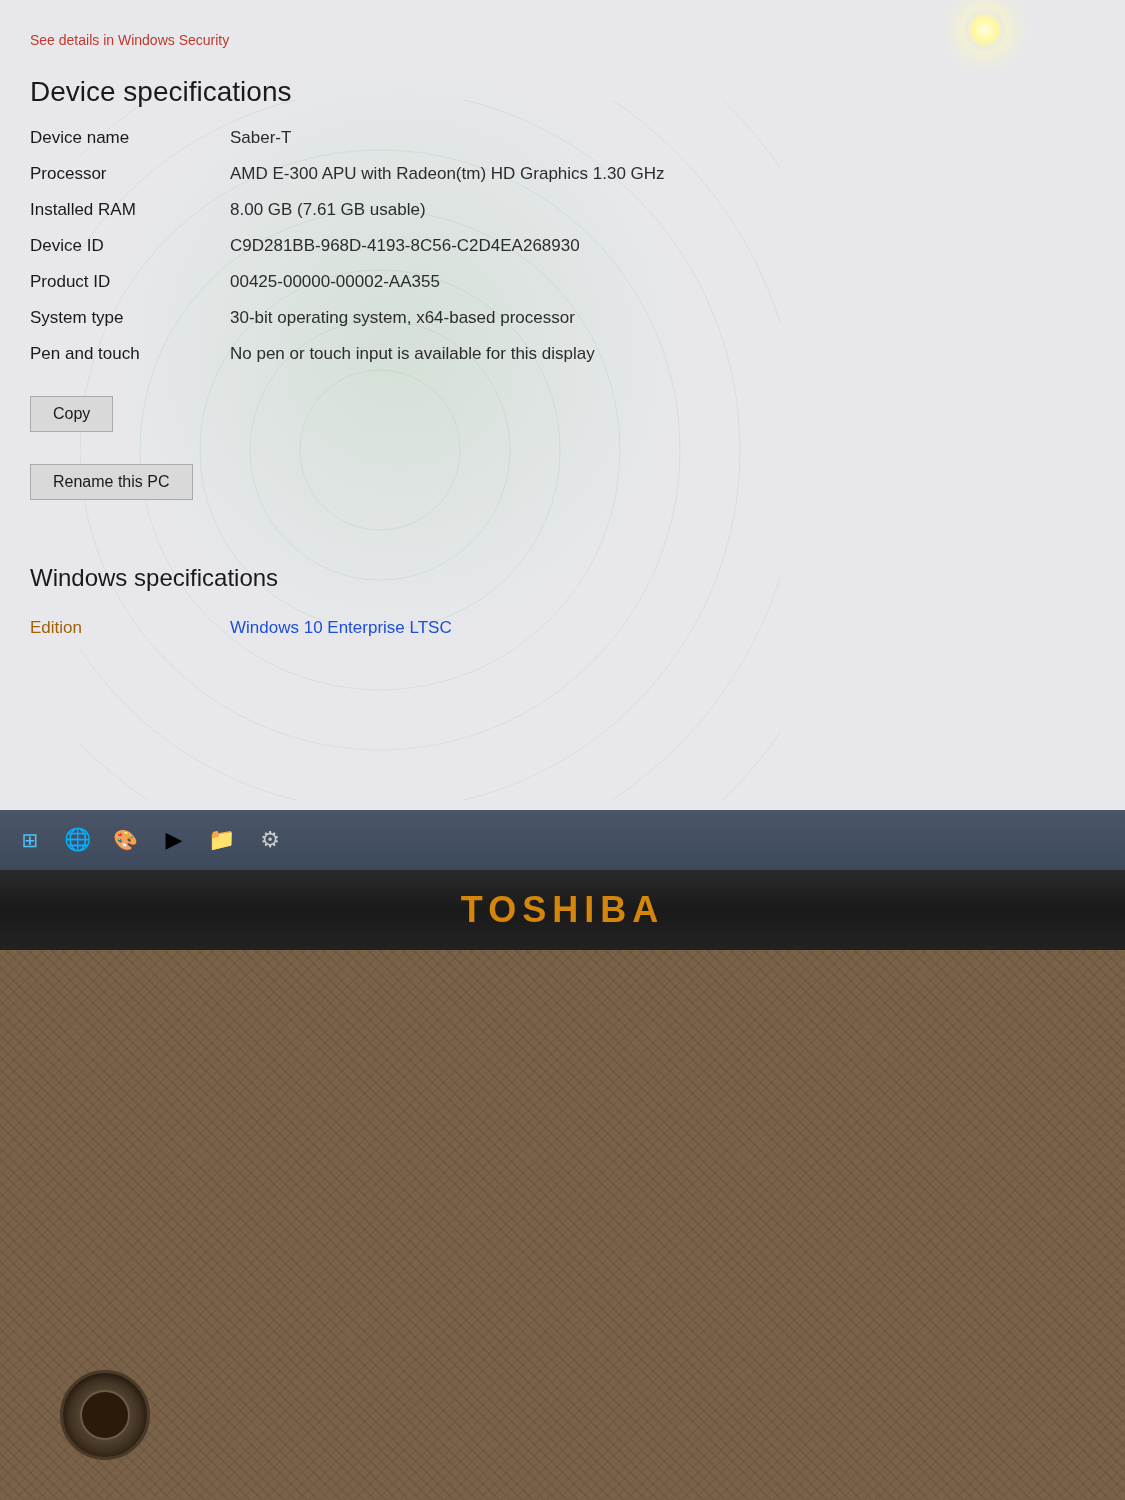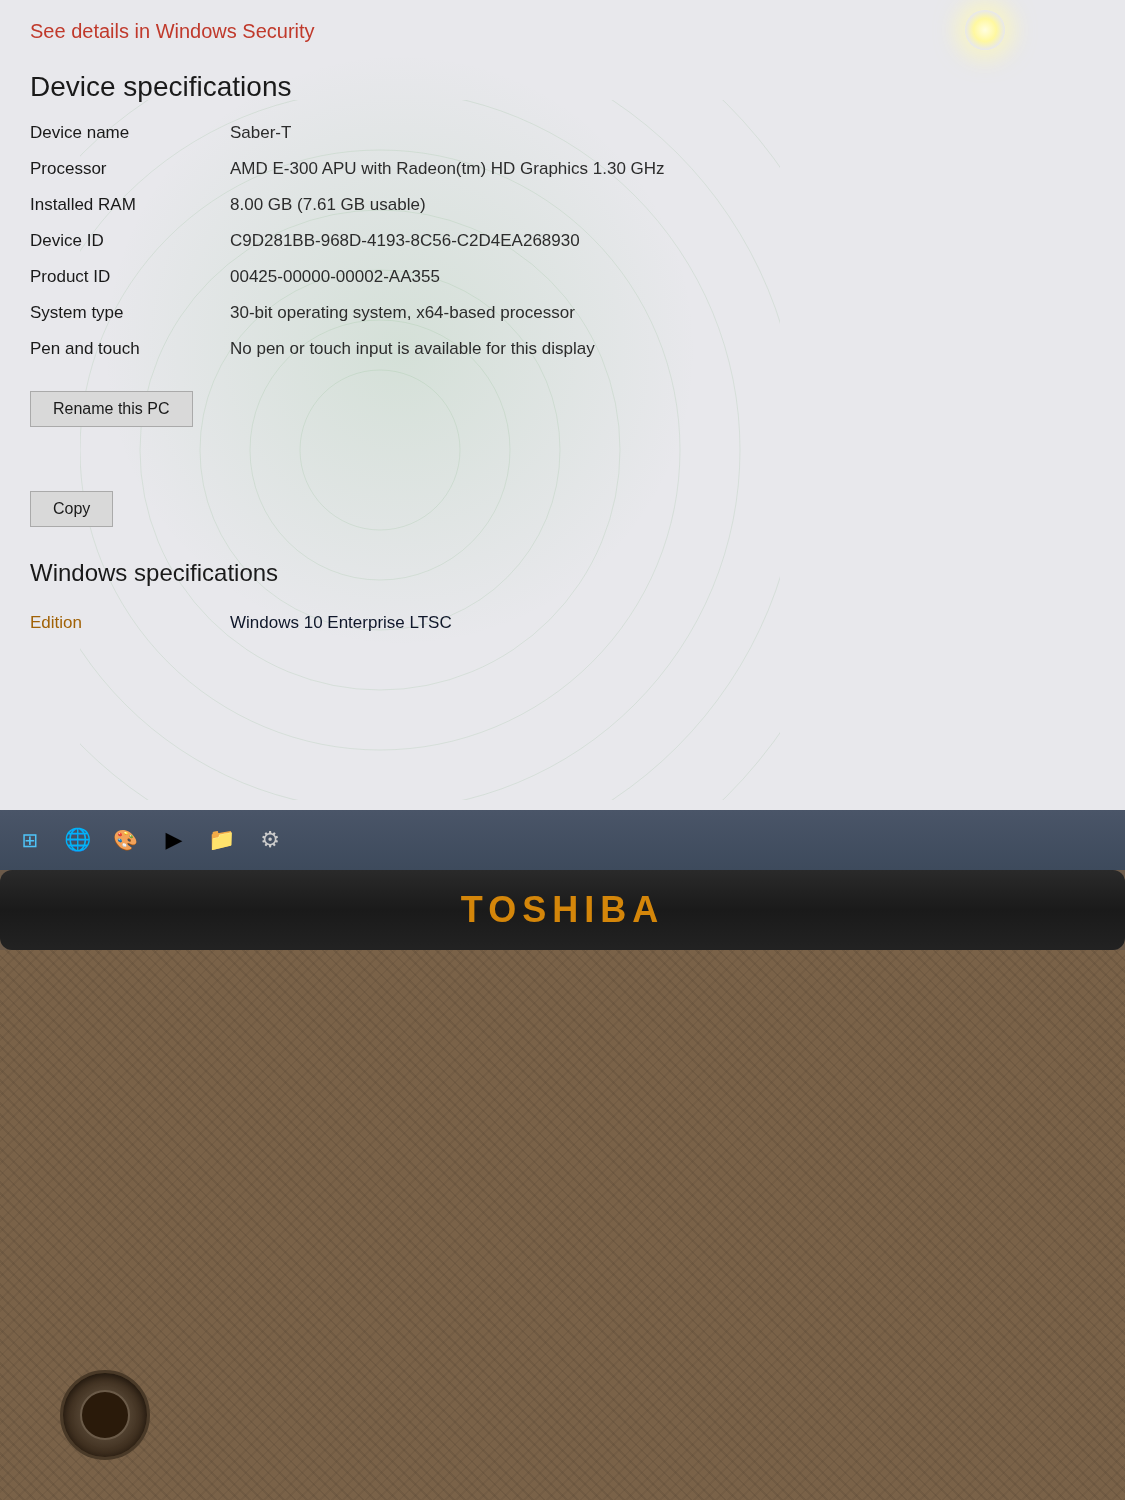--- a/index.html
+++ b/index.html
@@ -62,24 +62,25 @@
       top: 0;
       left: 0;
       right: 0;
       bottom: 60px;
       padding: 20px 40px 20px 30px;
       overflow: hidden;
     }
 
     .see-details-link {
       color: #c0392b;
-      font-size: 20px;
+      font-size: 14px;
       text-decoration: none;
       display: block;
       margin-bottom: 28px;
+      margin-top: 12px;
     }
 
     .section-title {
       font-size: 28px;
       font-weight: 400;
       color: #1a1a1a;
       margin-bottom: 12px;
     }
 
     .spec-table {
@@ -134,21 +135,21 @@
 
     .win-spec-table {
       width: 100%;
       border-collapse: collapse;
     }
 
     .win-spec-table tr td {
       padding: 6px 0;
       vertical-align: top;
       font-size: 17px;
-      color: #0f172a;
+      color: #1d4ed8;
     }
 
     .win-spec-table tr td:first-child {
       width: 200px;
       font-weight: 400;
       color: #a16207;
     }
 
     
     .taskbar {
@@ -188,21 +189,20 @@
     .laptop-bezel-bottom {
       position: absolute;
       top: 870px;
       left: 0;
       right: 0;
       height: 80px;
       background: linear-gradient(180deg, #2a2a2a 0%, #1a1a1a 50%, #222 100%);
       display: flex;
       align-items: center;
       justify-content: center;
-      border-radius: 12px;
     }
 
     .toshiba-logo {
       color: #d4860a;
       font-size: 36px;
       font-weight: 900;
       letter-spacing: 6px;
       font-family: Arial, sans-serif;
     }
 
@@ -328,26 +328,26 @@
           <td>System type</td>
           <td>30-bit operating system, x64-based processor</td>
         </tr>
         <tr>
           <td>Pen and touch</td>
           <td>No pen or touch input is available for this display</td>
         </tr>
       </tbody>
     </table>
 
+    <div style="margin-bottom: 12px;">
+      <button class="btn copy-btn">Copy</button>
+    </div>
+
     <div style="margin-bottom: 32px;">
       <button class="btn rename-btn">Rename this PC</button>
-    </div>
-
-    <div style="margin-bottom: 12px;">
-      <button class="btn copy-btn">Copy</button>
     </div>
 
     <h2 class="windows-section-title">Windows specifications</h2>
 
     <table class="win-spec-table">
       <tbody>
         <tr>
           <td>Edition</td>
           <td>Windows 10 Enterprise LTSC</td>
         </tr>

